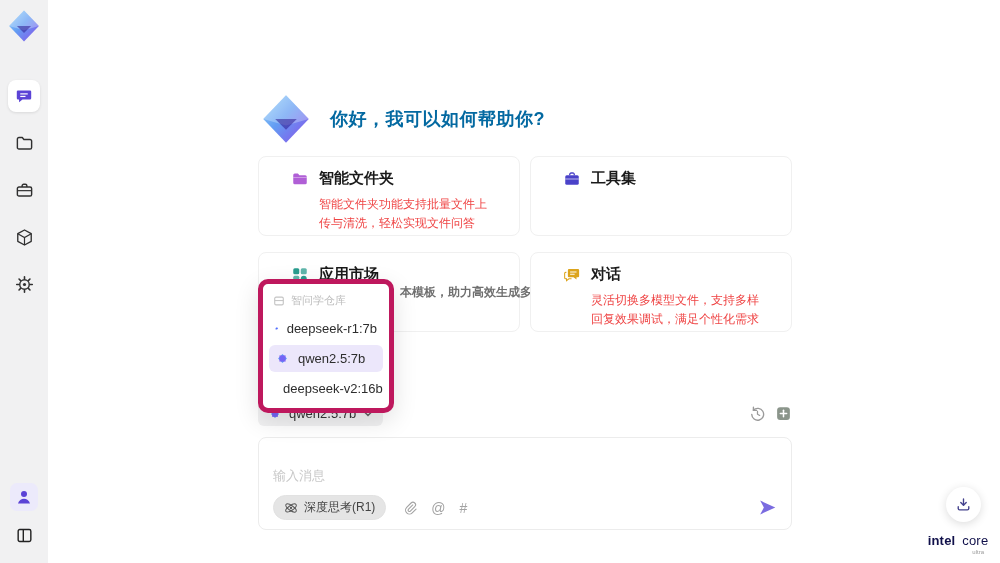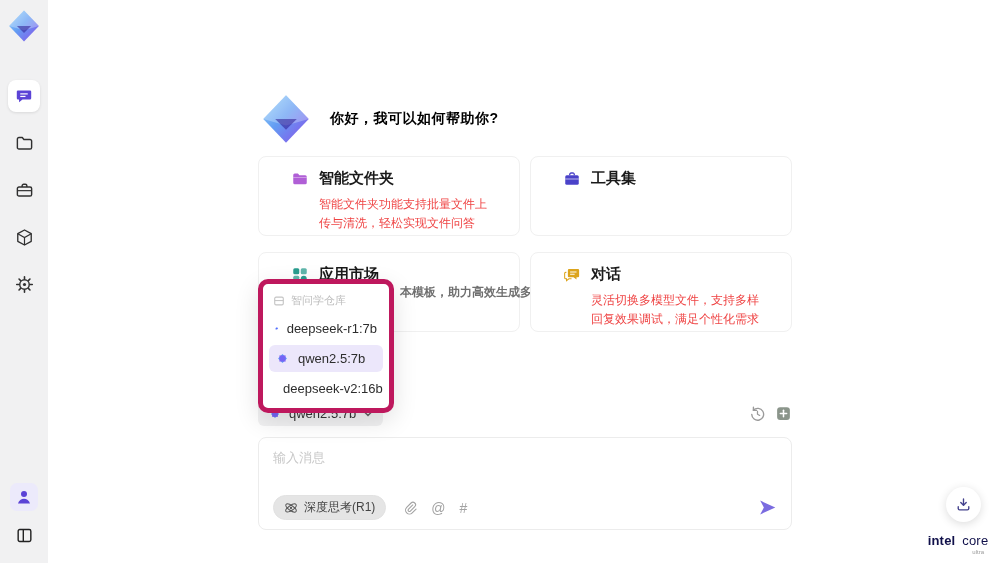--- a/index.html
+++ b/index.html
@@ -15,21 +15,21 @@
   .side-item.active{background:#fff;box-shadow:0 1px 3px rgba(0,0,0,.10);}
   .si-chat{margin-top:37px;}
   .si{margin-top:15px;}
   .side-spacer{flex:1;}
   .si-user{background:#eceafb;border-radius:7px;width:28px;height:28px;}
   .si-panel{margin-top:8px;}
 
   
   .greeting{position:absolute;left:260px;top:93px;display:flex;align-items:center;gap:18px;}
   .greeting .gem{width:52px;height:52px;}
-  .greet-title{font-size:14px;font-weight:700;color:#000000;letter-spacing:.5px;}
+  .greet-title{font-size:18px;font-weight:700;color:#0369a1;letter-spacing:.5px;}
 
   
   .cards{position:absolute;left:258px;top:156px;width:534px;display:grid;
          grid-template-columns:262px 262px;column-gap:10px;row-gap:16px;}
   .card{background:#fff;border:1px solid #f0f0f0;border-radius:8px;height:80px;
         padding:12px 32px;box-sizing:border-box;position:relative;cursor:pointer;}
   .card-head{display:flex;align-items:center;gap:10px;}
   .card-title{font-size:15px;font-weight:700;color:#1a1a1a;}
   .card-desc{margin:7px 0 0 28px;font-size:12px;color:#ef4444;line-height:1.6;}
   .card-desc-frag{position:absolute;left:141px;top:31px;font-size:12px;color:#6f6f6f;white-space:nowrap;font-weight:bold;}
@@ -47,21 +47,21 @@
   .model-pill{position:absolute;left:258px;top:401px;height:25px;padding:0 10px;background:#f1f1f2;
               border-radius:6px;display:flex;align-items:center;gap:7px;font-size:13px;color:#333;
               cursor:pointer;}
 
   
   .chat-actions{position:absolute;left:749px;top:405px;display:flex;gap:9px;align-items:center;}
   .chat-actions > div{cursor:pointer;display:flex;}
 
   
   .composer{position:absolute;left:258px;top:437px;width:534px;height:93px;border:1px solid #ececec;
-            border-radius:8px;background:#fff;box-sizing:border-box;padding:11px 14px;}
+            border-radius:8px;background:#fff;box-sizing:border-box;padding:29px 14px;}
   .composer textarea{border:none;outline:none;resize:none;width:100%;height:42px;font-size:13px;
             color:#333;font-family:inherit;background:transparent;padding:0;}
   .composer textarea::placeholder{color:#c8c8c8;}
   .composer-bar{position:absolute;left:14px;right:14px;bottom:9px;display:flex;align-items:center;}
   .deep-pill{display:flex;align-items:center;gap:6px;border:1px solid #e2e2e2;border-radius:14px;
              padding:3px 10px;font-size:12px;color:#444;background:#e5e5e5;cursor:pointer;white-space:nowrap;}
   .tool-icons{display:flex;gap:14px;margin-left:16px;color:#a3a3a3;align-items:center;font-size:14px;}
   .tool-icons > span, .tool-icons > svg{cursor:pointer;}
   .send-btn{margin-left:auto;cursor:pointer;display:flex;}
 

